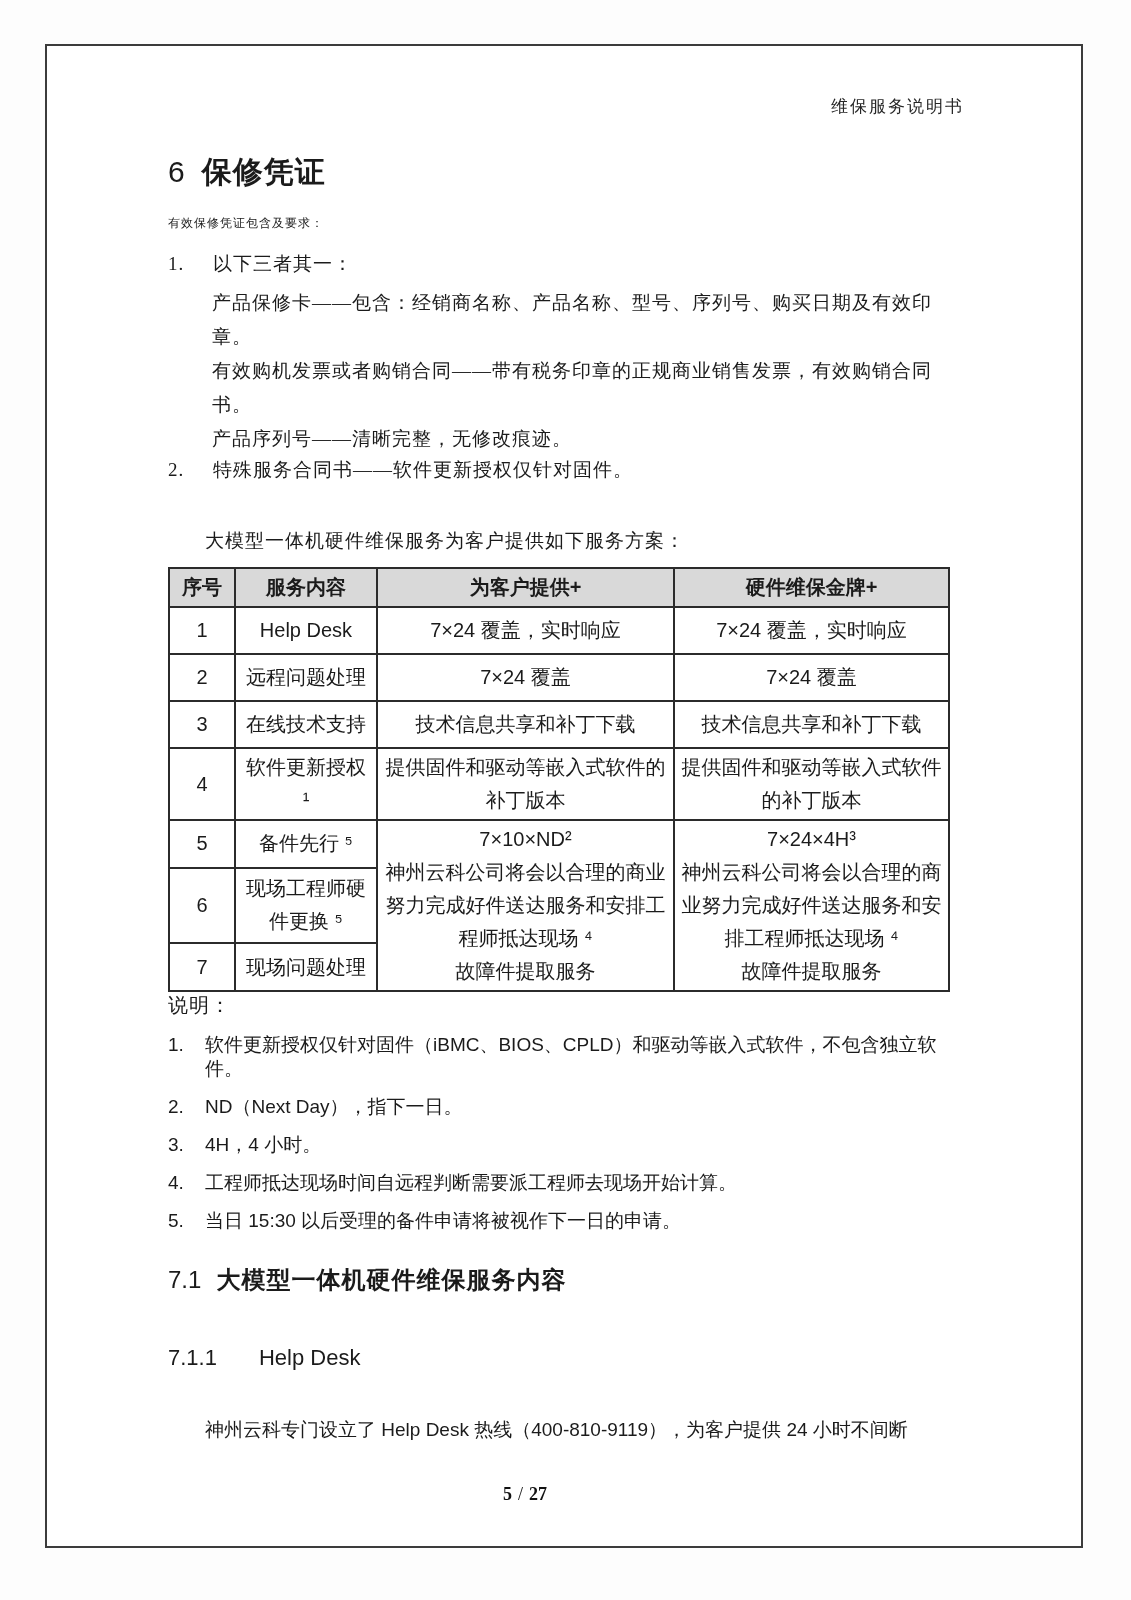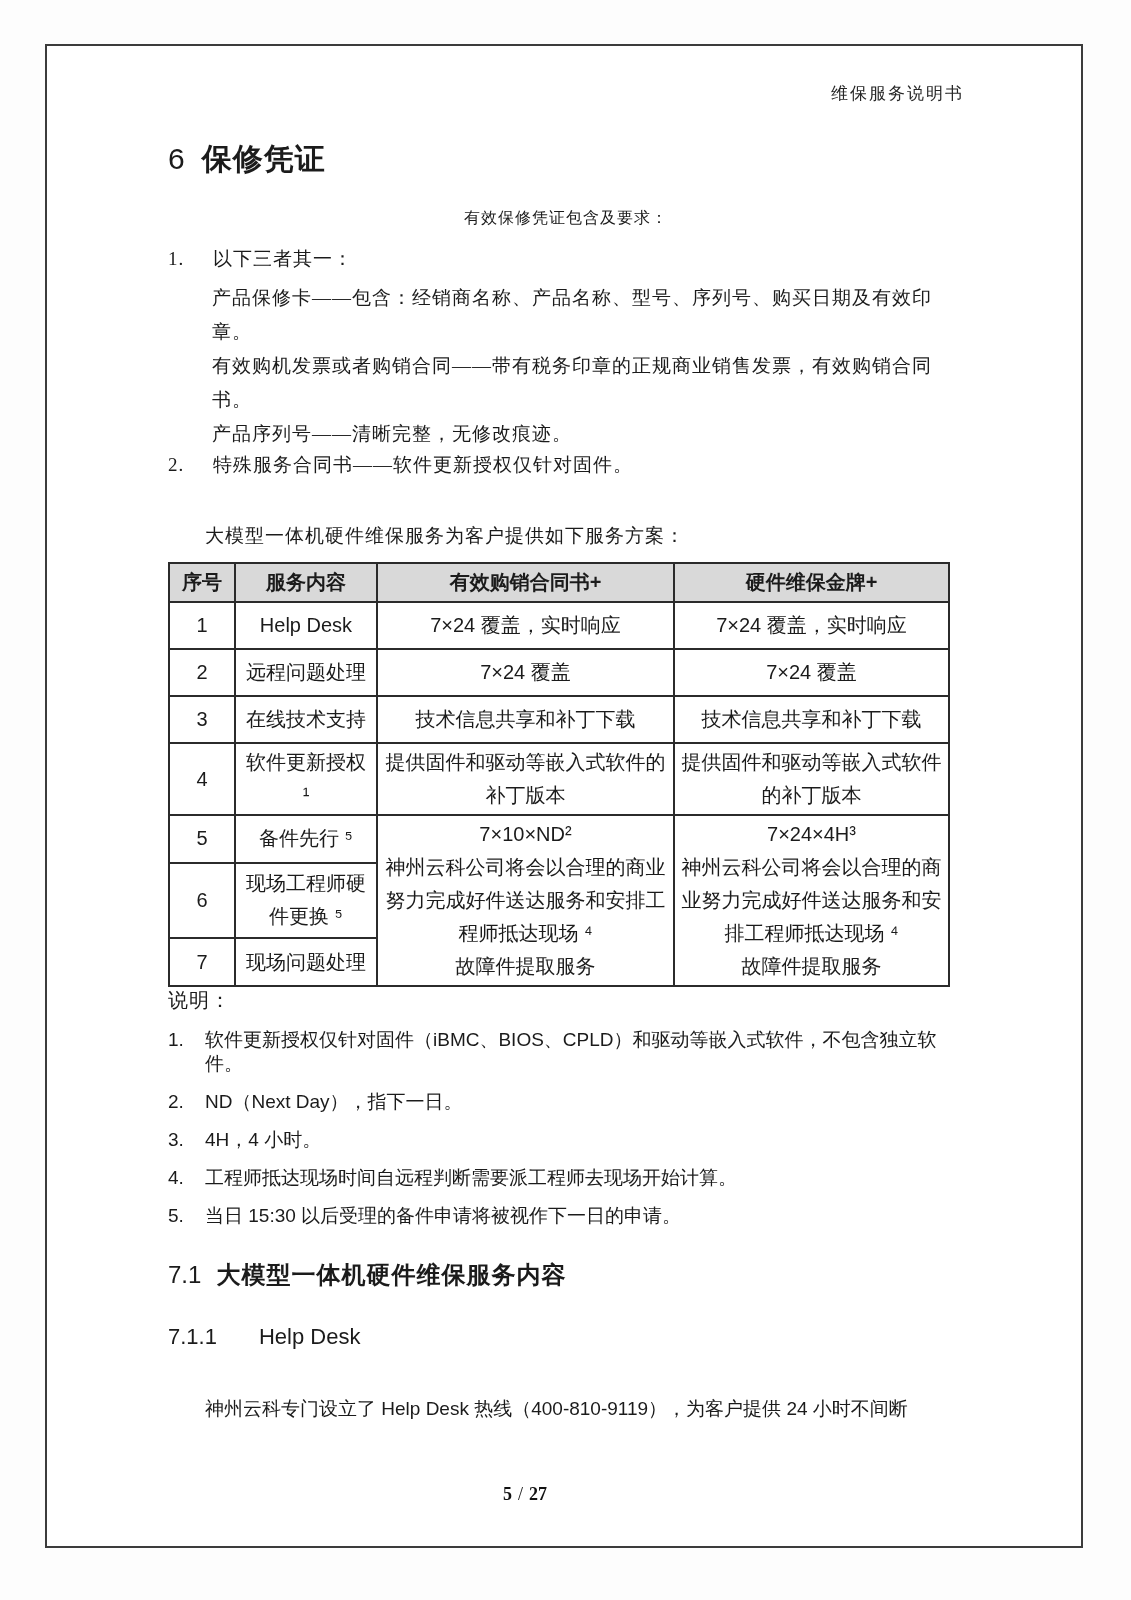--- a/index.html
+++ b/index.html
@@ -5,40 +5,40 @@
   html,body{margin:0;padding:0;}
   body{
     width:1131px;height:1600px;position:relative;background:#fdfdfd;
     font-family:"Liberation Sans","DejaVu Sans",sans-serif;
     color:#1b1b1b;-webkit-font-smoothing:antialiased;
   }
   .sheet{
     position:absolute;left:45px;top:44px;width:1038px;height:1504px;
     border:2px solid #3c3c3c;box-sizing:border-box;background:#fff;
   }
-  .content{padding:38px 117px 0 121px;}
+  .content{padding:51px 117px 0 121px;}
 
   .doc-header{
     text-align:right;font-family:"Liberation Serif","DejaVu Serif",serif;
     font-size:17px;line-height:20px;color:#262626;letter-spacing:2px;
   }
 
   
   .h1{margin-top:38px;font-size:30px;line-height:34px;white-space:nowrap;}
   .h1 .h-num{font-weight:400;margin-right:17px;}
   .h1 .h-text{font-weight:700;letter-spacing:1px;}
   .h2{margin-top:30px;font-size:24px;line-height:34px;white-space:nowrap;}
   .h2 .h-num{font-weight:400;margin-right:15px;}
   .h2 .h-text{font-weight:700;letter-spacing:1px;}
-  .h3{margin-top:32px;font-size:22px;line-height:26px;font-weight:400;}
+  .h3{margin-top:48px;font-size:22px;line-height:26px;font-weight:400;}
   .h3 .h-num{margin-right:42px;}
 
   
   .serif{font-family:"Liberation Serif","DejaVu Serif",serif;}
-  .p-intro{margin-top:31px;font-size:16px;line-height:22px;letter-spacing:1px;text-align:center;}
+  .p-intro{margin-top:23px;font-size:12px;line-height:22px;letter-spacing:1px;}
   .li-row{display:flex;margin-top:16px;font-size:19px;line-height:28px;letter-spacing:1px;}
   .li-row .li-num{width:45px;flex:none;}
   .sub-block{margin:8px 0 0 44px;font-size:19px;line-height:34px;letter-spacing:1px;}
 
   
   .p-sans{margin-top:46px;margin-left:37px;font-size:19px;line-height:22px;letter-spacing:1px;}
 
   table.svc{
     margin-top:15px;width:780px;border-collapse:collapse;table-layout:fixed;
     font-size:20px;color:#1b1b1b;
@@ -109,21 +109,21 @@
       <colgroup>
           <col class="c1">
           <col class="c2">
           <col class="c3">
           <col class="c4">
         </colgroup>
       <thead>
         <tr>
           <th>序号</th>
           <th>服务内容</th>
-          <th>有效购销合同书+</th>
+          <th>为客户提供+</th>
           <th>硬件维保金牌+</th>
         </tr>
       </thead>
       <tbody>
         <tr class="hr1">
           <td class="no">1</td>
           <td>Help Desk</td>
           <td>7×24 覆盖，实时响应</td>
           <td>7×24 覆盖，实时响应</td>
         </tr>

